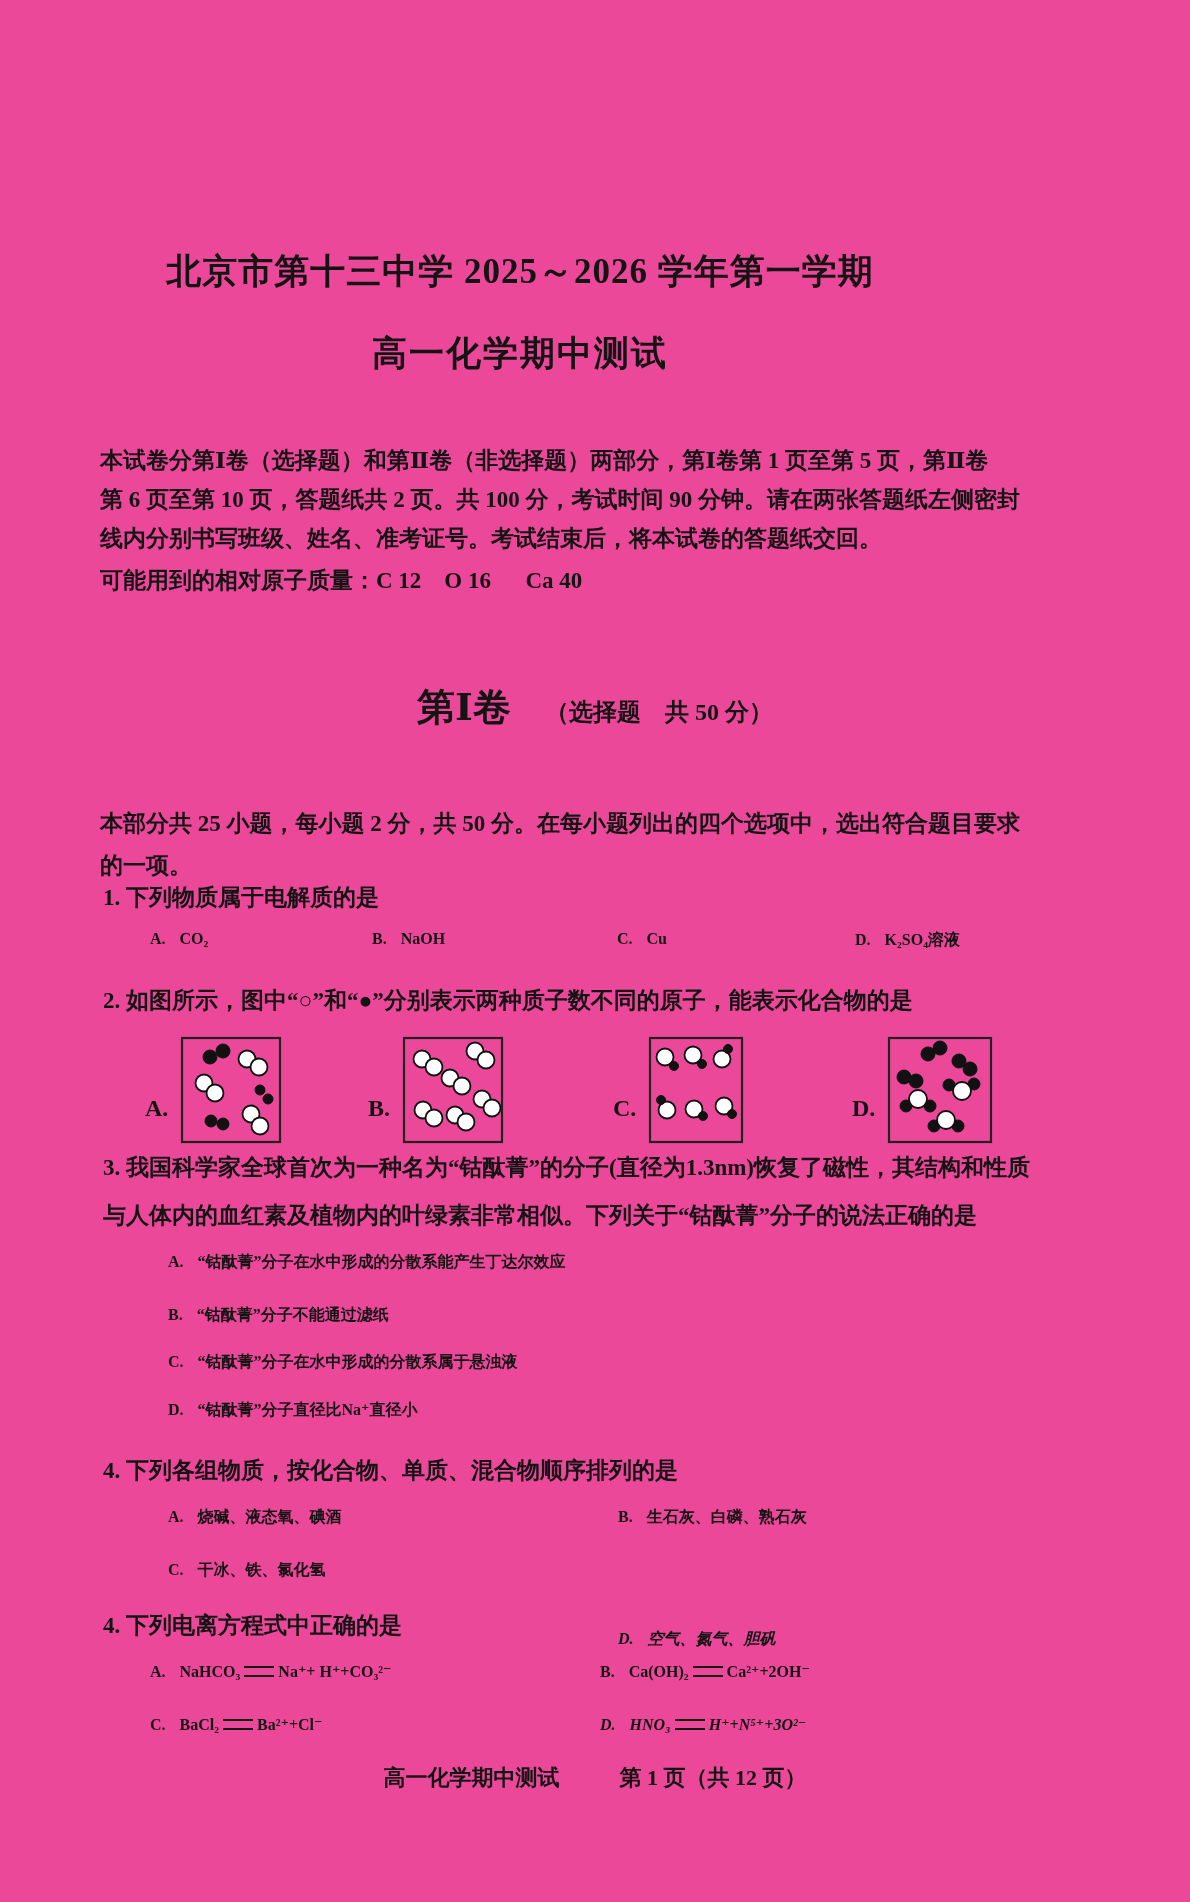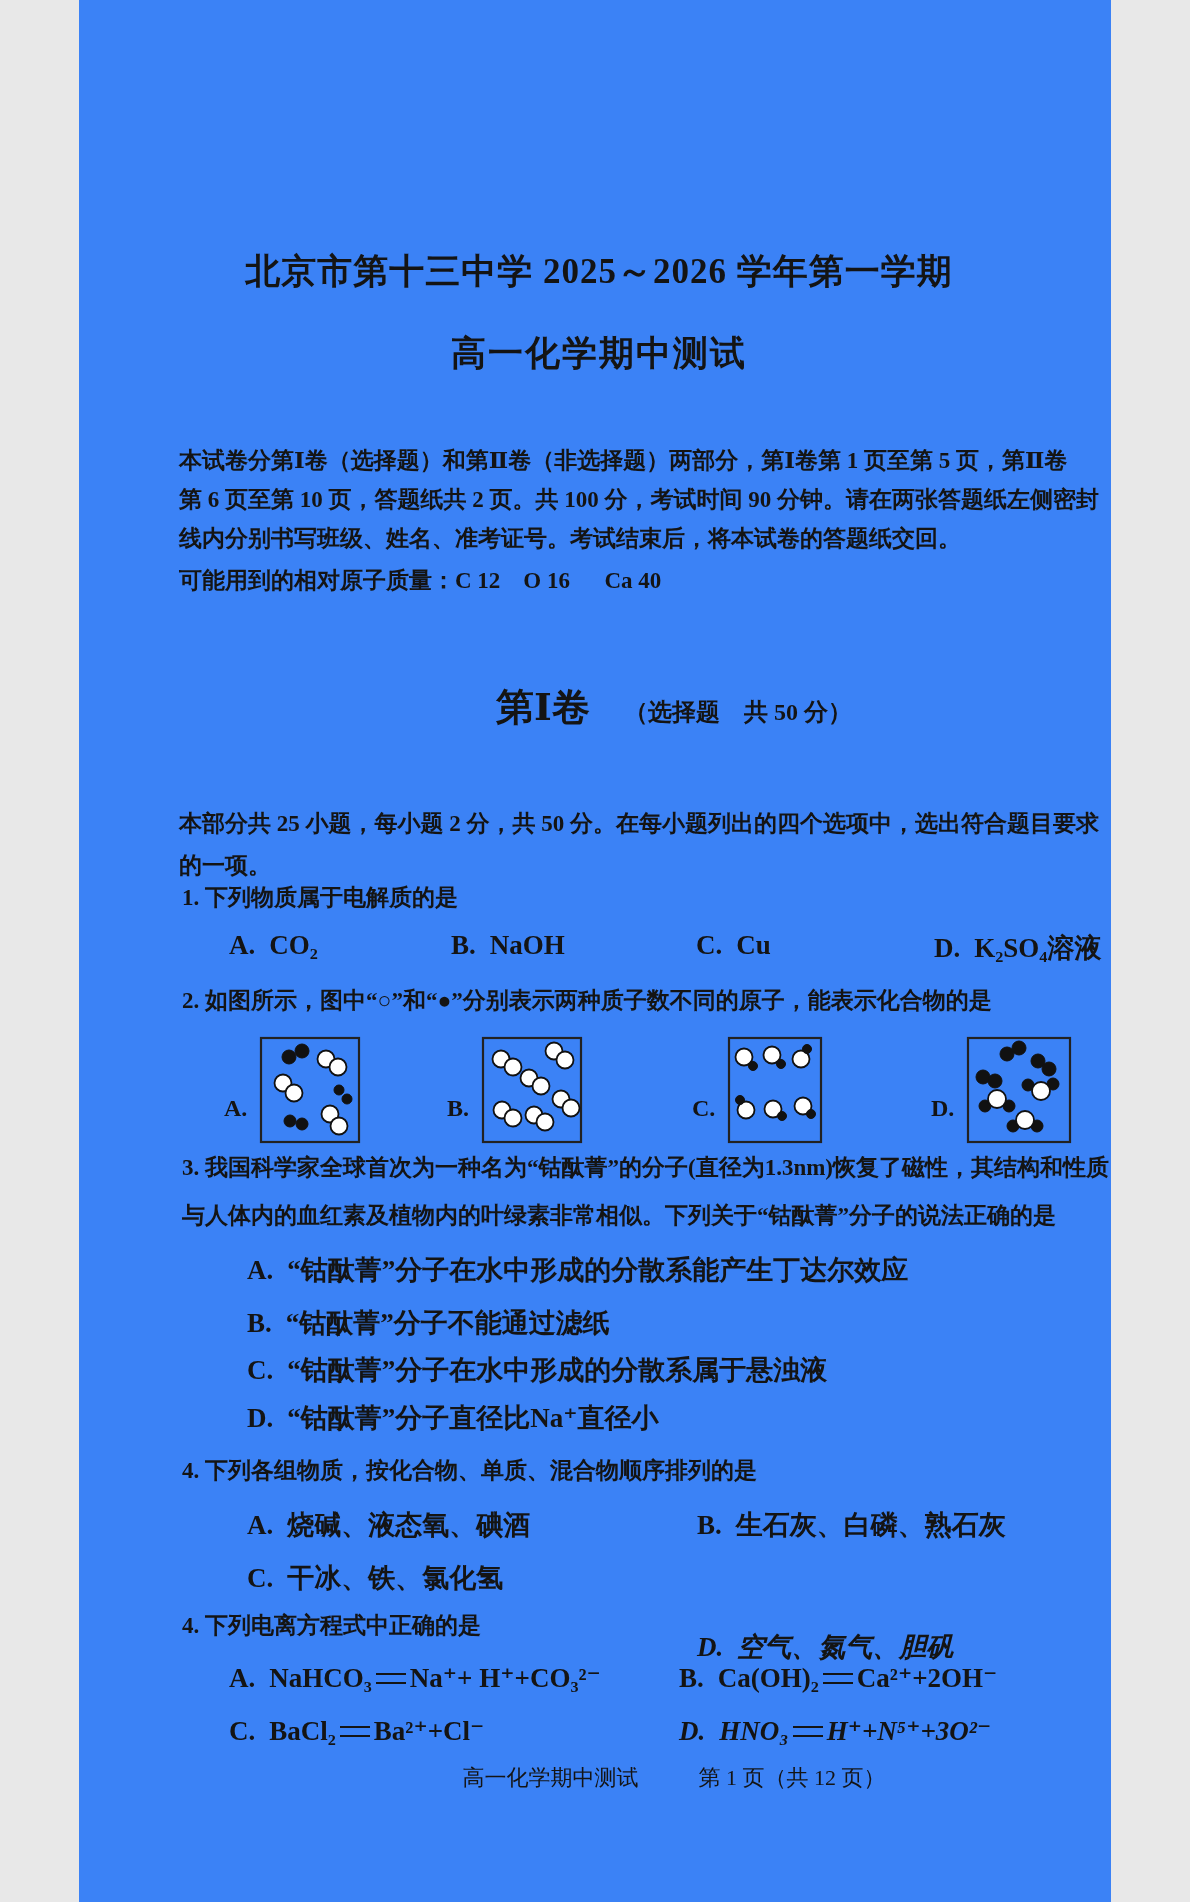--- a/index.html
+++ b/index.html
@@ -1,20 +1,20 @@
 <!DOCTYPE html>
 <html><head>
 <meta charset="utf-8">
 <style>
   html,body{margin:0;padding:0;background:#e8e8e8;}
   .page{
     position:relative;
-    width:1032px;height:1902px;
+    width:1190px;height:1902px;
     margin:0 auto;
-    background:#3b82f6;
+    background:#ec4899;
     color:#141414;
     font-family:"Liberation Serif","DejaVu Serif",serif;
     overflow:hidden;
   }
   .abs{position:absolute;}
   .title1{
     top:248px;left:90px;width:860px;text-align:center;
     font-size:35px;font-weight:700;letter-spacing:1px;white-space:nowrap;
   }
   .title2{
@@ -32,37 +32,37 @@
   .part-title{
     top:682px;left:95px;width:1000px;text-align:center;white-space:nowrap;
   }
   .part-title .big{font-size:38px;font-weight:700;}
   .part-title .small{font-size:24px;font-weight:600;margin-left:30px;}
   .note{
     top:803px;left:100px;width:1010px;
     font-size:23px;font-weight:600;line-height:42px;
   }
   .stem{font-size:23px;font-weight:600;white-space:nowrap;}
-  .optline{font-size:27px;font-weight:600;white-space:nowrap;}
+  .optline{font-size:16px;font-weight:600;white-space:nowrap;}
   .optlabel{margin-right:14px;}
   .mol-row{top:1036px;left:0;width:1190px;height:115px;}
   .mol-group{position:absolute;display:flex;align-items:flex-end;}
   .mol-label{font-size:24px;font-weight:600;margin-right:12px;margin-bottom:22px;}
   .mol-box{display:block;}
   .atom-w{fill:#ffffff;stroke:#111;stroke-width:1.8;}
   .atom-b{fill:#111;stroke:#111;stroke-width:1;}
   .mol-frame{fill:none;stroke:#222;stroke-width:2.2;}
   .eq{
     display:inline-block;width:30px;height:7px;
     border-top:2.2px solid #141414;border-bottom:2.2px solid #141414;
     margin:0 4px 4px 4px;vertical-align:middle;
   }
   .footer{
     top:1763px;left:63px;width:1064px;text-align:center;
-    font-size:22px;font-weight:400;white-space:nowrap;
+    font-size:22px;font-weight:700;white-space:nowrap;
   }
   .footer .gap{display:inline-block;width:60px;}
 </style>
 </head>
 <body>
 
 <div class="page">
 
   <div class="abs title1">北京市第十三中学 2025～2026 学年第一学期</div>
   <div class="abs title2">高一化学期中测试</div>

